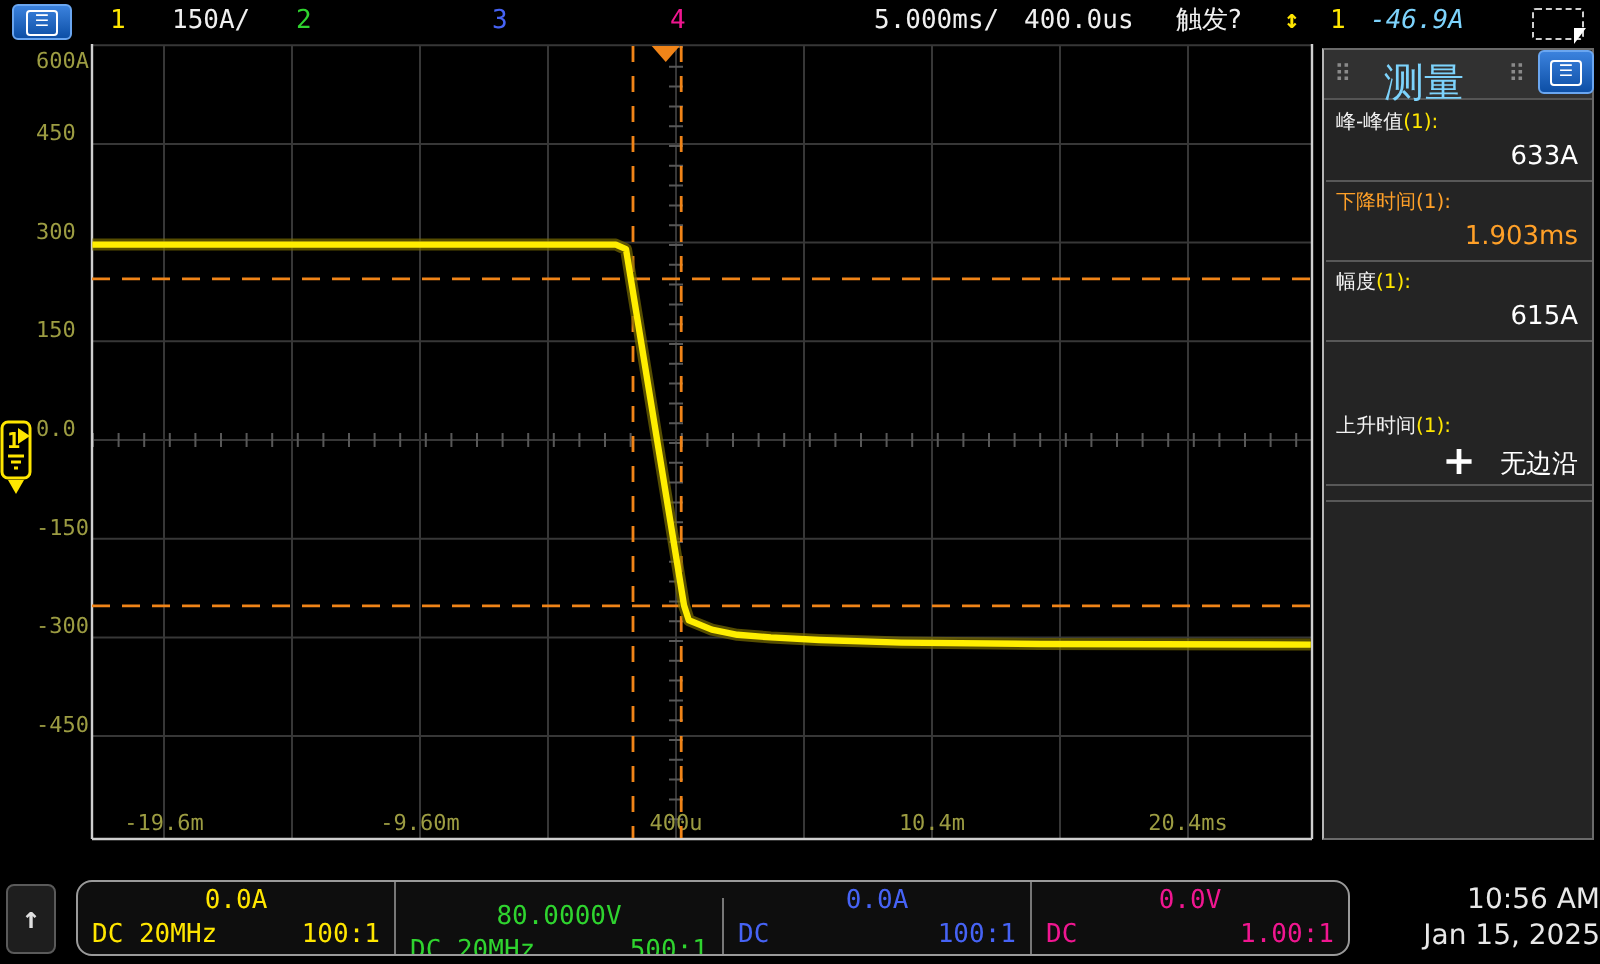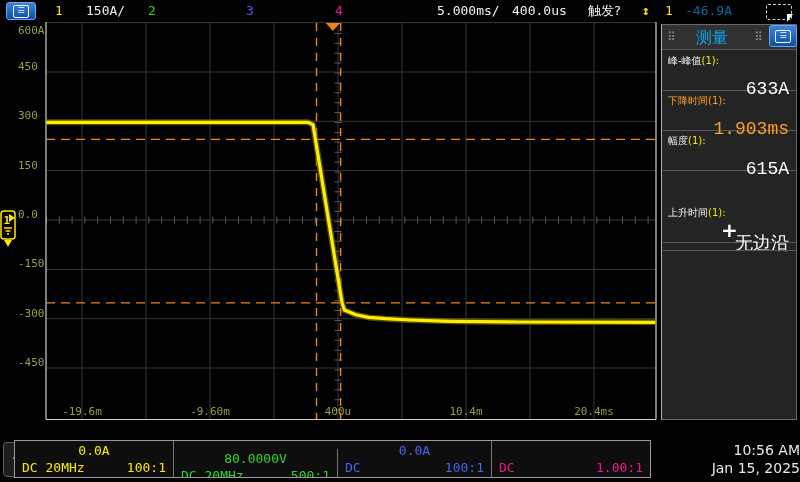--- a/index.html
+++ b/index.html
@@ -18,39 +18,39 @@
   .sel-icon{left:766px;top:4px;width:24px;height:14px;border:1px dashed #cfcfcf;border-radius:2px;}
   .sel-icon .cursor{position:absolute;right:-2px;bottom:-3px;width:0;height:0;
                     border-top:8px solid #fff;border-right:6px solid transparent;}
 
   
   .mpanel{left:661px;top:24px;width:136px;height:396px;background:#242424;
           border:1px solid #6a6a6a;border-left:1px solid #b5b5b5;box-sizing:border-box;
           font-family:"DejaVu Sans",sans-serif;}
   .mhead{position:absolute;left:0;top:0;width:100%;height:25px;background:#313131;
          border-bottom:1px solid #555;box-sizing:border-box;}
-  .mtitle{position:absolute;left:0;top:3px;width:100px;text-align:center;color:#0ea5e9;font-size:16px;}
+  .mtitle{position:absolute;left:0;top:3px;width:100px;text-align:center;color:#7dd3fc;font-size:20px;}
   .dots{position:absolute;top:4px;color:#8a8a8a;font-size:12px;line-height:16px;}
   .panel-menu-btn{left:769px;top:25px;width:28px;height:22px;border-radius:3px;
                   background:linear-gradient(#3b82dd,#0d4fa6);border:1px solid #6aa6f0;box-sizing:border-box;
                   display:flex;align-items:center;justify-content:center;cursor:pointer;}
   .m-item{position:absolute;left:1px;width:133px;height:39px;border-bottom:1px solid #585858;cursor:pointer;}
   .m-label{position:absolute;left:5px;top:3px;font-size:10px;color:#f2f2f2;white-space:nowrap;}
   .m-label .idx{color:#ffe600;}
-  .m-value{position:absolute;right:7px;top:28px;font-size:18px;color:#ffffff;font-family:Liberation Mono, monospace;}
+  .m-value{position:absolute;right:7px;top:20px;font-size:13px;color:#ffffff;}
   .m-item.selected .m-label,.m-item.selected .m-label .idx,.m-item.selected .m-value{color:#ffa028;}
   .m-plus{position:absolute;left:1px;top:186px;width:133px;height:39px;border-bottom:1px solid #585858;
           text-align:center;font-size:20px;font-weight:bold;color:#fff;line-height:38px;cursor:pointer;}
 
   
   .upbtn{left:3px;top:442px;width:25px;height:35px;background:#1e1e1e;border:1px solid #5a5a5a;
          border-radius:4px;box-sizing:border-box;text-align:center;line-height:33px;
          color:#e0e0e0;font-size:15px;font-weight:bold;cursor:pointer;}
-  .chbox{left:14px;top:440px;width:637px;height:38px;background:#0e0e0e;border:1px solid #9a9a9a;
-         border-radius:0;box-sizing:border-box;display:flex;overflow:hidden;}
+  .chbox{left:38px;top:440px;width:637px;height:38px;background:#0e0e0e;border:1px solid #9a9a9a;
+         border-radius:8px;box-sizing:border-box;display:flex;overflow:hidden;}
   .chcell{position:relative;height:100%;border-right:1px solid #777;box-sizing:border-box;font-size:13px;}
   .chcell:last-child{border-right:none;}
   .chval{position:absolute;left:0;top:2px;width:100%;text-align:center;}
   .chcoup{position:absolute;left:7px;bottom:2px;}
   .chprobe{position:absolute;right:7px;bottom:2px;}
   .clock{left:668px;top:441px;width:132px;text-align:right;font-size:14px;color:#e8e8e8;
          font-family:"DejaVu Sans",sans-serif;line-height:18px;}
 </style>
 </head>
 <body>
@@ -64,21 +64,21 @@
     <span class="abs ch1c" style="left:55px;">1</span>
     <span class="abs" style="left:86px;color:#f0f0f0;">150A/</span>
     <span class="abs ch2c" style="left:148px;">2</span>
     <span class="abs ch3c" style="left:246px;">3</span>
     <span class="abs ch4c" style="left:335px;">4</span>
     <span class="abs" style="left:437px;color:#f0f0f0;">5.000ms/</span>
     <span class="abs" style="left:512px;color:#f0f0f0;">400.0us</span>
     <span class="abs" style="left:588px;color:#f0f0f0;font-family:'DejaVu Sans',sans-serif;">触发?</span>
     <span class="abs ch1c" style="left:642px;font-weight:bold;">↕</span>
     <span class="abs ch1c" style="left:665px;">1</span>
-    <span class="abs" style="left:685px;color:#0369a1;">-46.9A</span>
+    <span class="abs" style="left:685px;color:#7dd3fc;font-style:italic;">-46.9A</span>
     <div class="abs sel-icon">
       <div class="cursor"></div>
     </div>
   </div>
 
   <svg class="abs" style="left:0;top:22px;" width="658" height="401" viewBox="0 0 658 401">
 
     <g stroke="#373737" stroke-width="1">
       <line x1="82" y1="0.5" x2="82" y2="397"></line>
         <line x1="146" y1="0.5" x2="146" y2="397"></line>
@@ -194,20 +194,21 @@
       <span class="chval">80.0000V</span>
       <span class="chcoup">DC 20MHz</span>
       <span class="chprobe">500:1</span>
     </div>
     <div class="chcell ch3c" style="width:154px;">
       <span class="chval">0.0A</span>
       <span class="chcoup">DC</span>
       <span class="chprobe">100:1</span>
     </div>
     <div class="chcell ch4c" style="width:158px;">
+      <span class="chval">0.0V</span>
       <span class="chcoup">DC</span>
       <span class="chprobe">1.00:1</span>
     </div>
   </div>
 
   <div class="abs clock">
     <div>10:56 AM</div>
     <div>Jan 15, 2025</div>
   </div>
 

